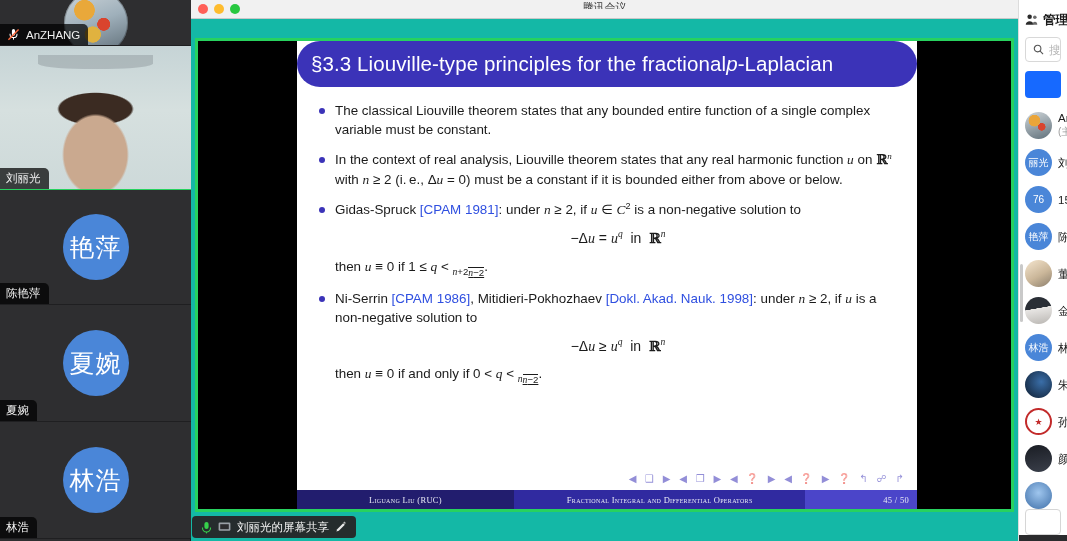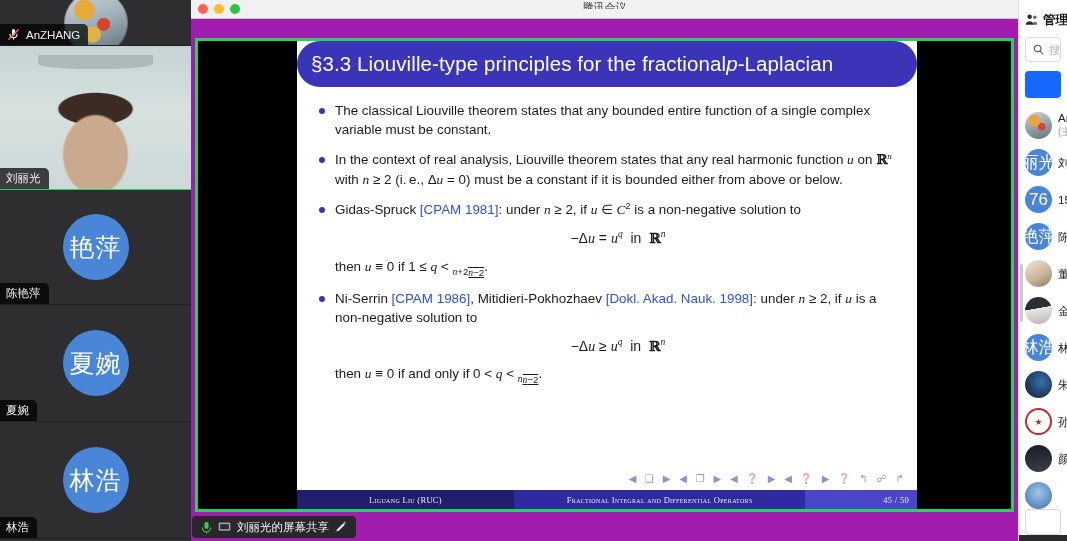--- a/index.html
+++ b/index.html
@@ -76,21 +76,21 @@
   }
   .mic-muted {
     width: 15px; height: 15px; position: relative; flex: 0 0 15px;
   }
   .mic-muted svg { width: 15px; height: 15px; display: block; }
 
   
   .stage {
     position: absolute; left: 191px; top: 0;
     width: 827px; height: 541px;
-    background: #a21caf;
+    background: #14b8a6;
   }
   .titlebar {
     position: relative; height: 19px;
     background: #f1f1f1;
     border-bottom: 1px solid #c9c9c9;
     display: flex; align-items: center;
   }
   .lights { display: flex; gap: 6px; margin-left: 7px; }
   .light { width: 10px; height: 10px; border-radius: 50%; }
   .light.red { background: #ff5f57; }
@@ -205,21 +205,21 @@
   .plist { padding: 2px 0 0 0; }
   .prow {
     display: flex; align-items: center; gap: 6px;
     padding: 5px 0 5px 6px;
     white-space: nowrap;
   }
   .pav {
     width: 27px; height: 27px; border-radius: 50%;
     flex: 0 0 27px; overflow: hidden;
     display: flex; align-items: center; justify-content: center;
-    color: #fff; font-size: 17px;
+    color: #fff; font-size: 10px;
   }
   .pav.init { background: #4a86d8; }
   .pav.ph-food { background:
       radial-gradient(circle at 35% 32%, #eaa53a 0 22%, rgba(234,165,58,0) 24%),
       radial-gradient(circle at 62% 55%, #d9442e 0 16%, rgba(217,68,46,0) 18%),
       linear-gradient(160deg, #cfd6da, #60707a); }
   .pav.ph-gold { background: linear-gradient(150deg, #f5e6cf, #cbb79a 55%, #8b7e6c); }
   .pav.ph-person { background: linear-gradient(170deg, #2a2f36 0 42%, #e8e6e4 43%, #b9b6b2); }
   .pav.ph-lin { background: #4a86d8; }
   .pav.ph-night { background: radial-gradient(circle at 60% 40%, #3a6ea8, #0e1c2e); }

